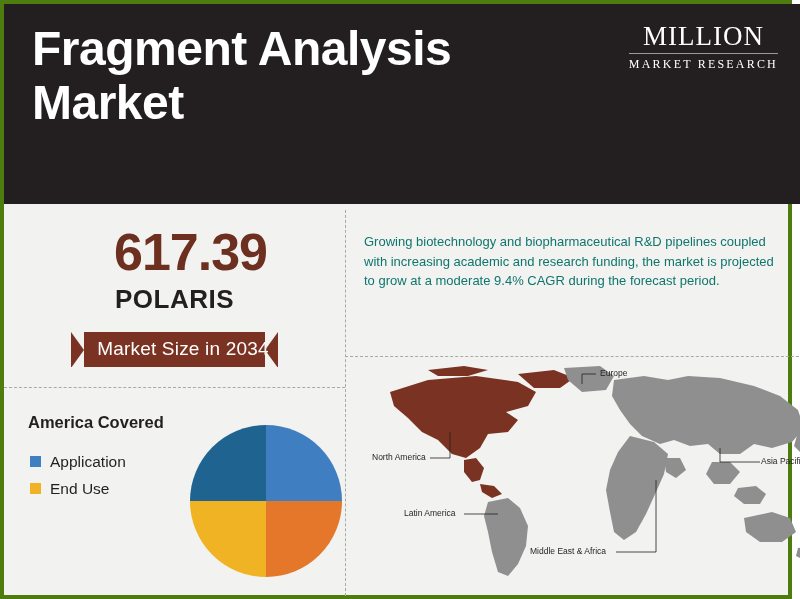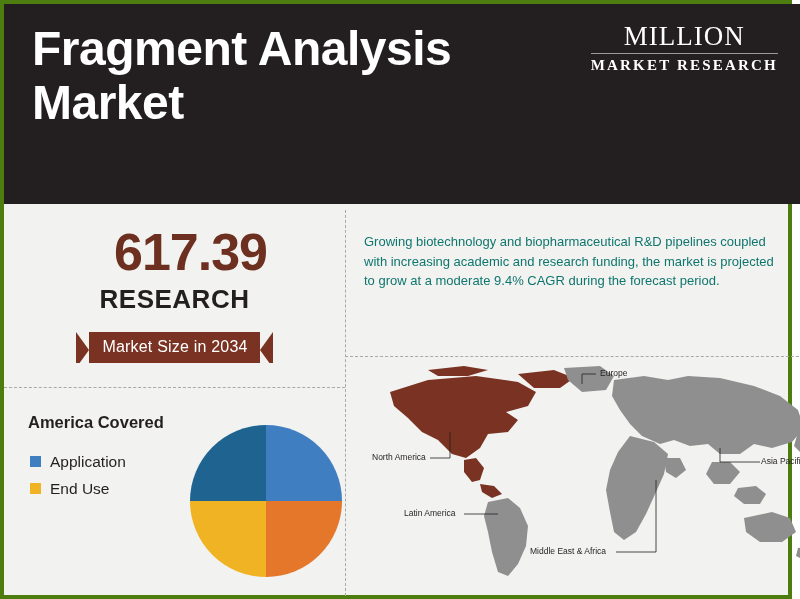--- a/index.html
+++ b/index.html
@@ -42,23 +42,22 @@
     font-size: 27px;
     letter-spacing: 1px;
     line-height: 1.05;
   }
   .logo-rule {
     height: 1px; background: #9a9a9a;
     margin: 3px 0 3px 0;
   }
   .logo-sub {
     font-family: "Liberation Serif", serif;
-    font-size: 15px;
+    font-size: 12px;
     letter-spacing: 2.2px;
-    font-weight: bold;
   }
 
   
   .v-divider {
     position: absolute;
     left: 341px; top: 206px;
     width: 0; height: 386px;
     border-left: 1px dashed #a9a9a7;
   }
   .h-divider-left {
@@ -97,22 +96,22 @@
   }
   .ribbon-wrap {
     position: absolute; left: 0; top: 328px;
     width: 341px;
     display: flex; justify-content: center;
   }
   .ribbon {
     position: relative;
     background: #7a3322;
     color: #ffffff;
-    font-size: 16px;
-    padding: 6px 25px 7px 26px;
+    font-size: 19px;
+    padding: 6px 9px 7px 26px;
     letter-spacing: 0.2px;
   }
   .ribbon::before, .ribbon::after {
     content: "";
     position: absolute; top: 0;
     width: 0; height: 0;
     border-top: 18px solid #f2f2f0;
     border-bottom: 18px solid #f2f2f0;
   }
   .ribbon::before { left: 0; border-left: 13px solid transparent; }
@@ -188,21 +187,21 @@
       <div class="logo-sub">MARKET RESEARCH</div>
     </div>
   </div>
 
   <div class="v-divider"></div>
   <div class="h-divider-left"></div>
   <div class="h-divider-right"></div>
 
   <div class="value-block">
     <div class="value-num">617.39</div>
-    <div class="value-unit">RESEARCH</div>
+    <div class="value-unit">POLARIS</div>
   </div>
   <div class="ribbon-wrap">
     <div class="ribbon">Market Size in 2034</div>
   </div>
 
   <div class="segments-title">America Covered</div>
 
   <div class="legend">
     <div class="legend-row">
       <span class="legend-swatch" style="background:#3f7fc1"></span>

